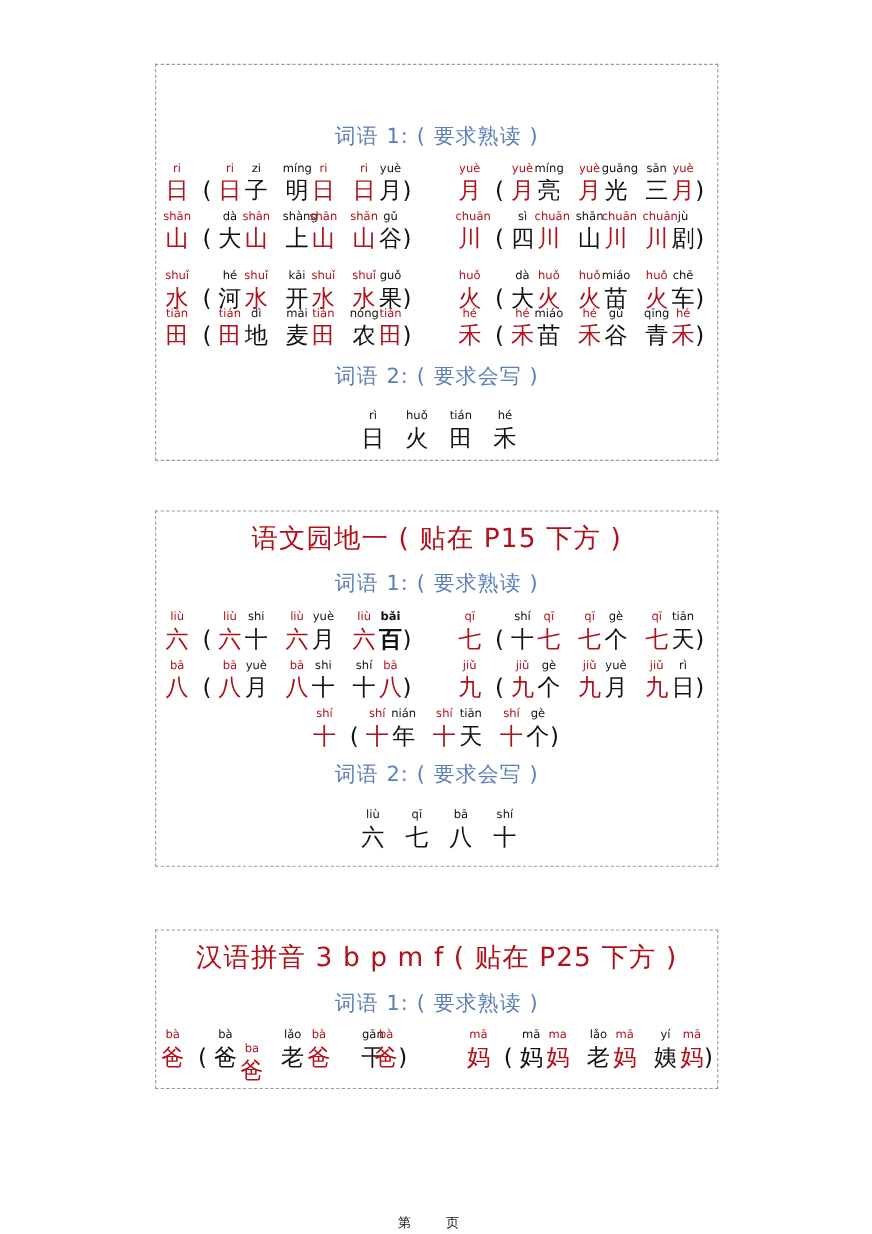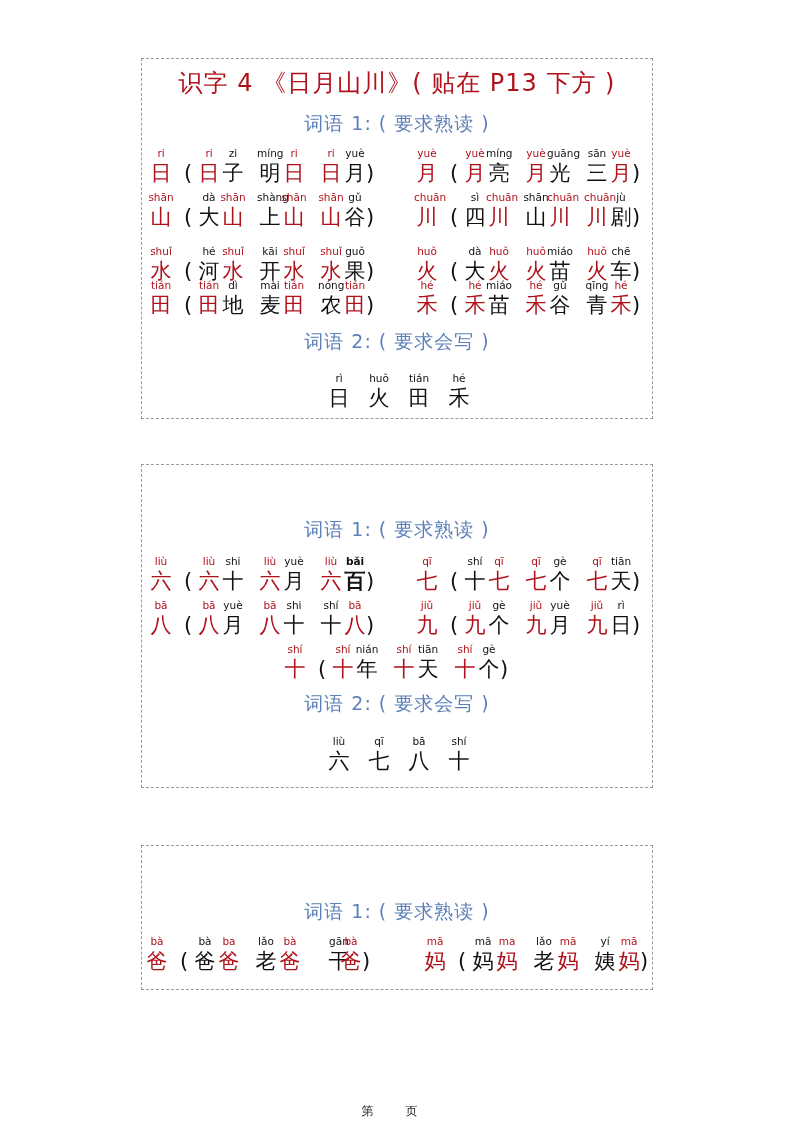--- a/index.html
+++ b/index.html
@@ -34,21 +34,20 @@
   .paren { position: absolute; top: 12px; font-size: 21px; line-height: 28px; color: #111; }
   .footer {
     position: absolute; top: 1103px; left: 0; width: 793px; text-align: center;
     font-size: 12px; color: #222; letter-spacing: 14px;
   }
 </style>
 </head>
 <body>
 
 <div class="card" style="top:58px; height:361px;">
-  <div class="title" style="top:8px;">识字 4 《日月山川》( 贴在 P13 下方 )</div>
   <div class="subtitle" style="top:52px;">词语 1: ( 要求熟读 )</div>
   <div id="c0rows">
       <div class="row" style="top: 88px; width: 100%;">
         <div class="cell" style="left: 6px; width: 26px;">
           <div class="py red">ri</div>
           <div class="hz red">日</div>
         </div>
         <div class="paren" style="left: 42px;">(</div>
         <div class="cell" style="left: 54px; width: 26px;">
           <div class="py red">ri</div>
@@ -310,20 +309,21 @@
         </div>
         <div class="cell" style="left: 304px; width: 26px;">
           <div class="py blk">hé</div>
           <div class="hz blk">禾</div>
         </div>
       </div>
     </div>
 </div>
 
 <div class="card" style="top:464px; height:324px;">
+  <div class="title" style="top:8px;">语文园地一 ( 贴在 P15 下方 )</div>
   <div class="subtitle" style="top:52px;">词语 1: ( 要求熟读 )</div>
   <div id="c1rows">
       <div class="row" style="top: 90px; width: 100%;">
         <div class="cell" style="left: 6px; width: 26px;">
           <div class="py red">liù</div>
           <div class="hz red">六</div>
         </div>
         <div class="paren" style="left: 42px;">(</div>
         <div class="cell" style="left: 54px; width: 26px;">
           <div class="py red">liù</div>
@@ -493,33 +493,34 @@
         </div>
         <div class="cell" style="left: 304px; width: 26px;">
           <div class="py blk">shí</div>
           <div class="hz blk">十</div>
         </div>
       </div>
     </div>
 </div>
 
 <div class="card" style="top:845px; height:145px;">
+  <div class="title" style="top:8px;">汉语拼音 3 b p m f ( 贴在 P25 下方 )</div>
   <div class="subtitle" style="top:53px;">词语 1: ( 要求熟读 )</div>
   <div id="c2rows">
       <div class="row" style="top: 89px; width: 100%;">
         <div class="cell" style="left: 2px; width: 26px;">
           <div class="py red">bà</div>
           <div class="hz red">爸</div>
         </div>
         <div class="paren" style="left: 38px;">(</div>
         <div class="cell" style="left: 50px; width: 26px;">
           <div class="py blk">bà</div>
           <div class="hz blk">爸</div>
         </div>
-        <div class="cell" style="left: 74px; width: 26px;">
+        <div class="cell" style="left: 74px; width: 26px; margin-top: 12px;">
           <div class="py red">ba</div>
           <div class="hz red">爸</div>
         </div>
         <div class="cell" style="left: 111px; width: 26px;">
           <div class="py blk">lǎo</div>
           <div class="hz blk">老</div>
         </div>
         <div class="cell" style="left: 135px; width: 26px;">
           <div class="py red">bà</div>
           <div class="hz red">爸</div>

